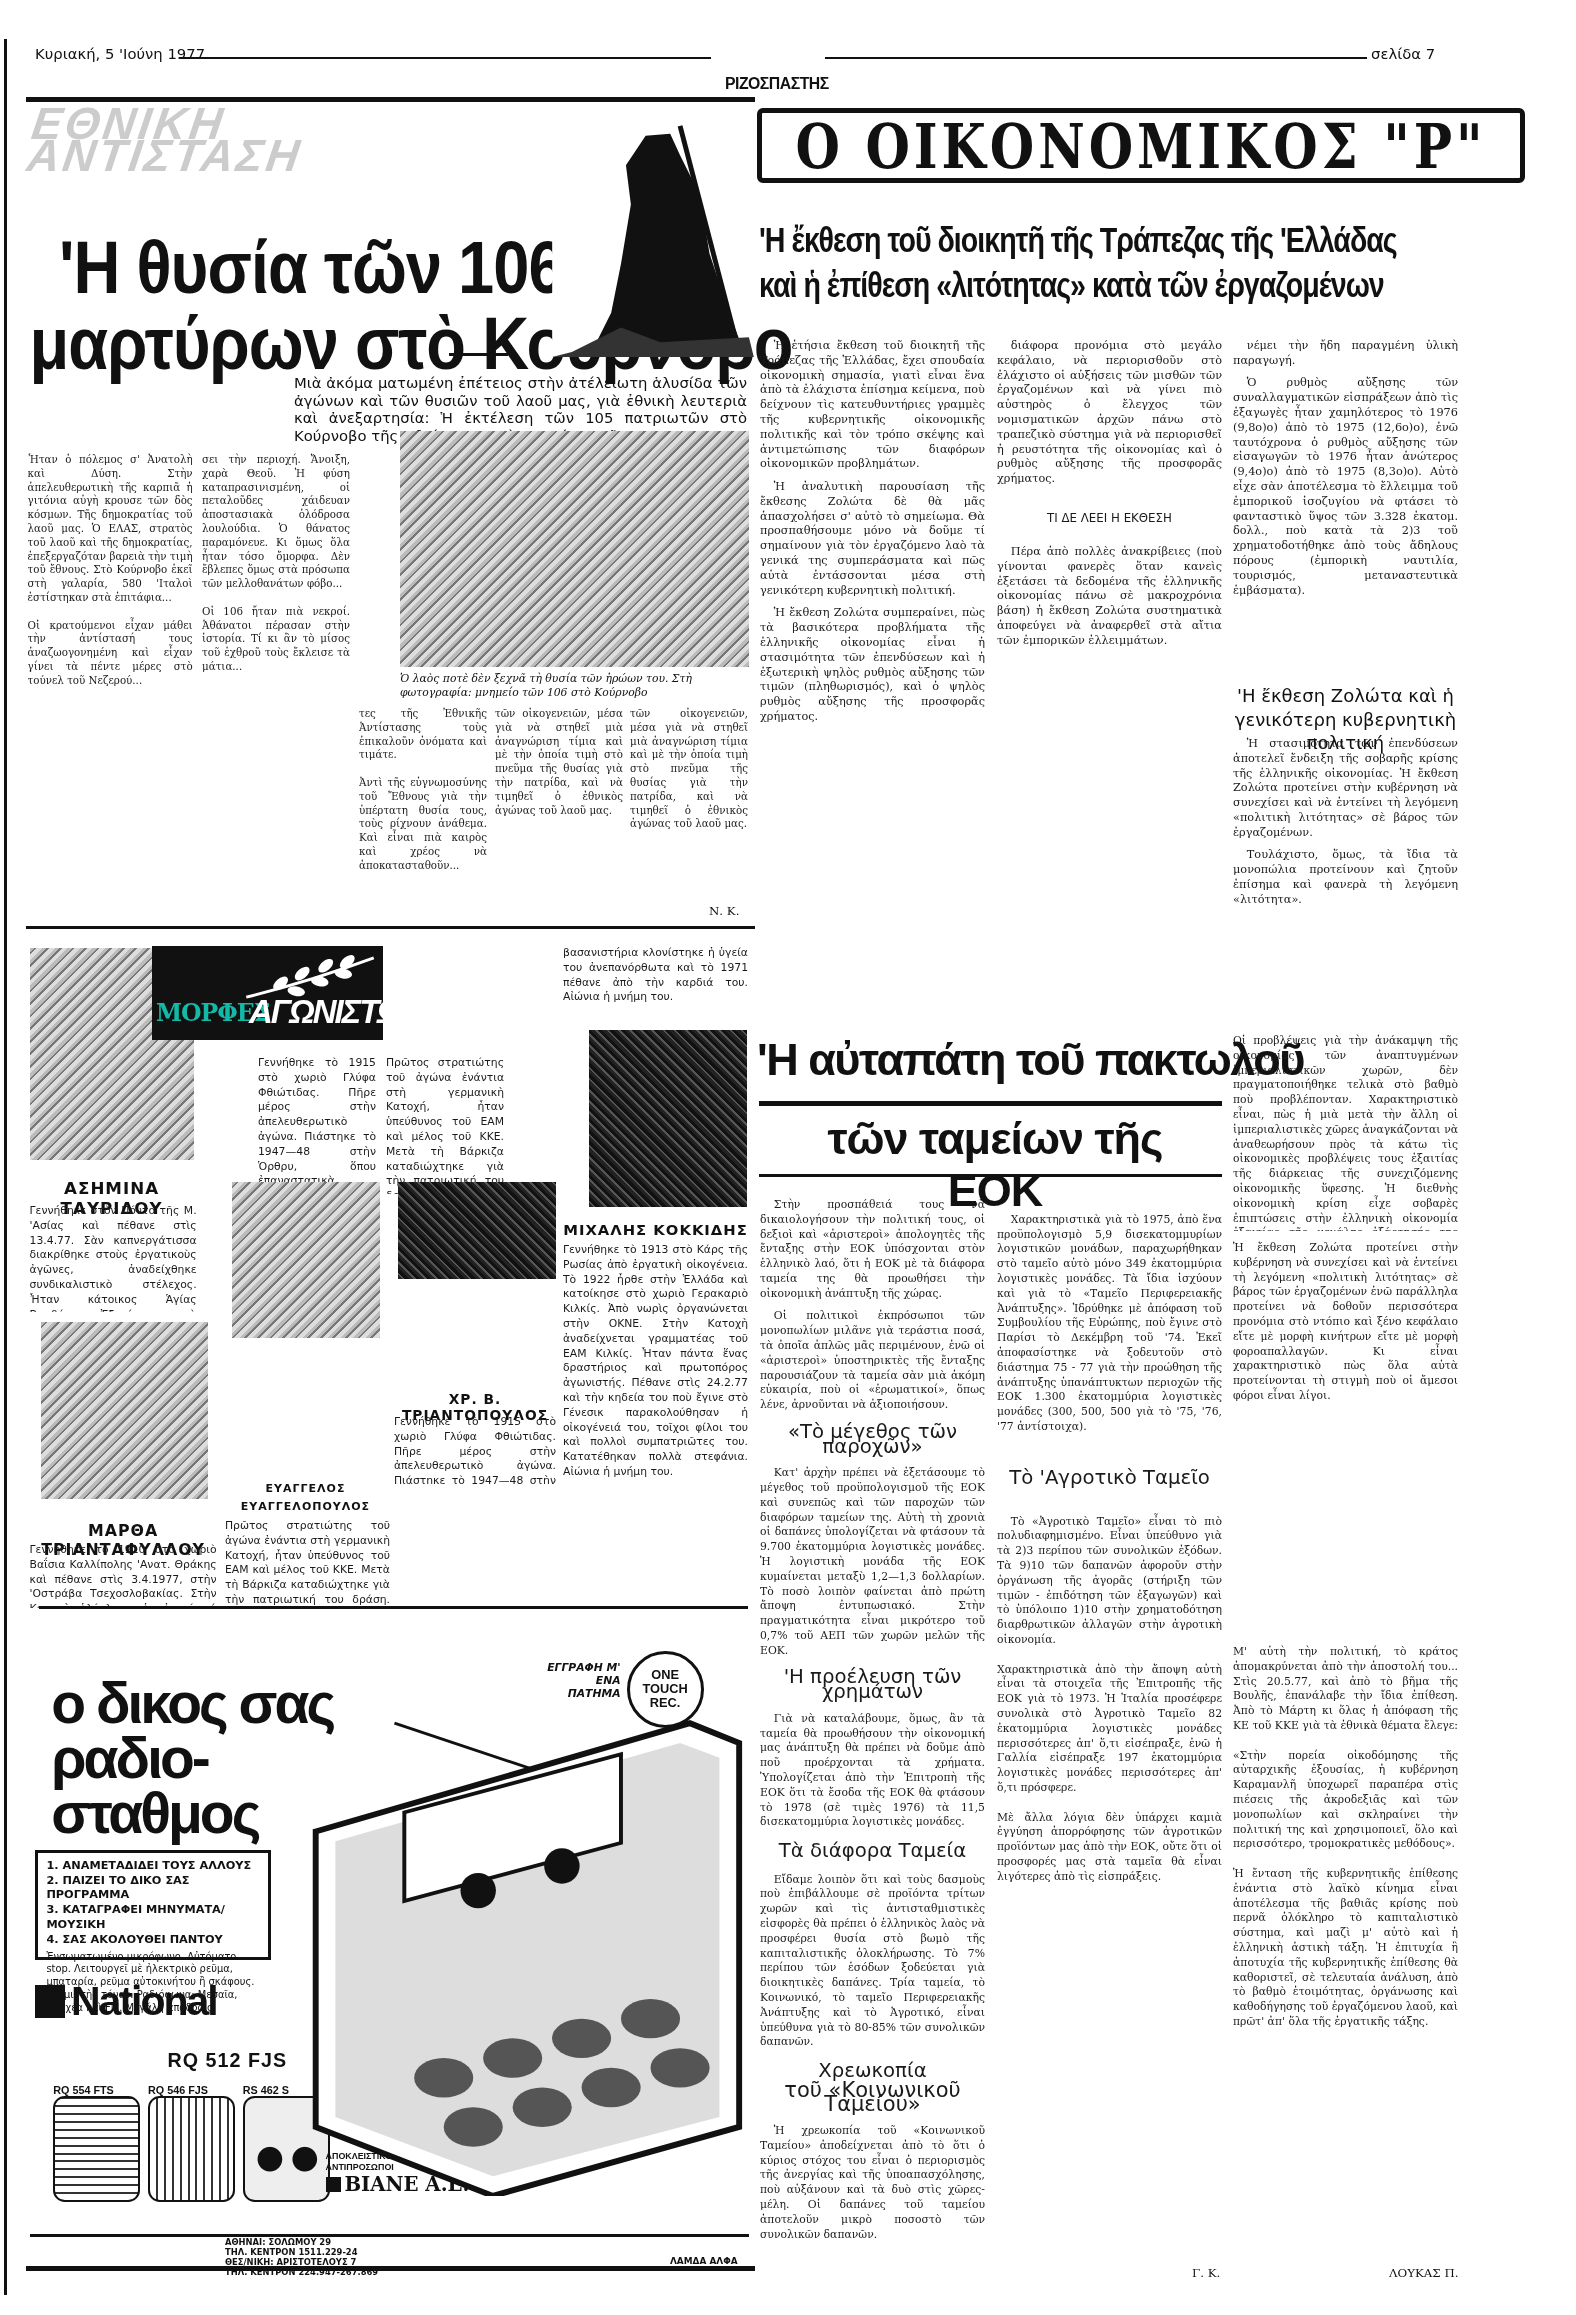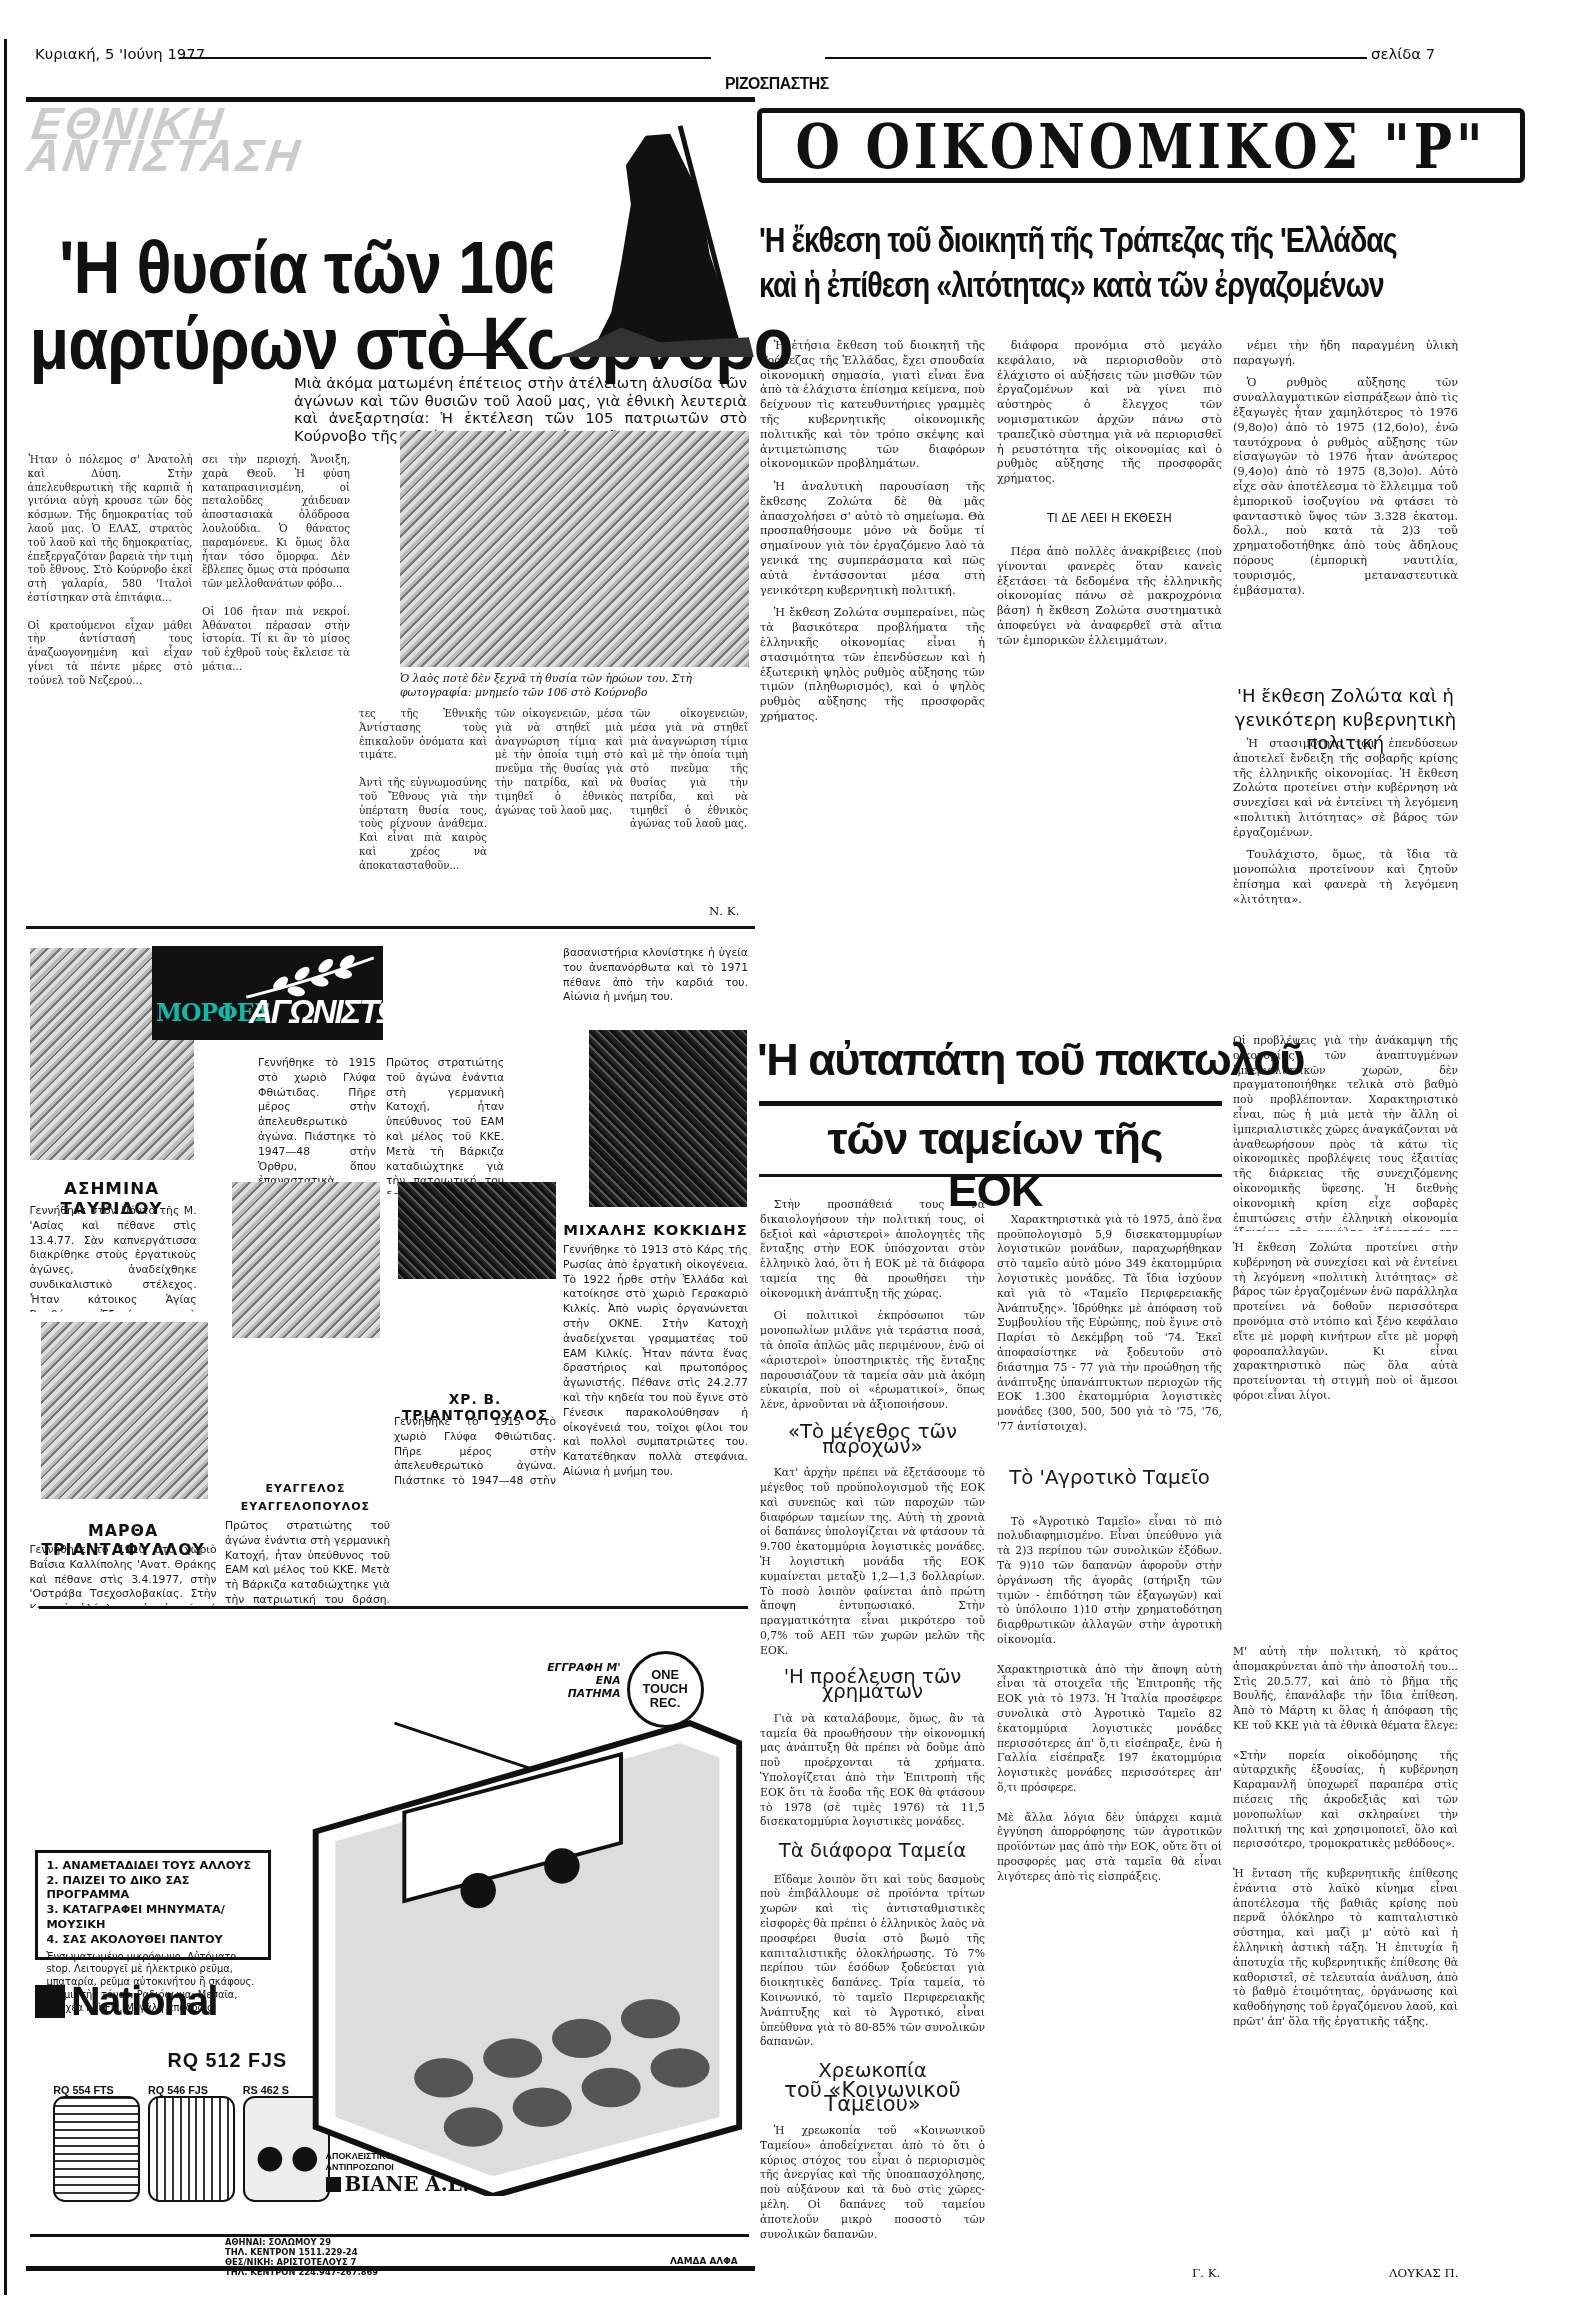--- a/index.html
+++ b/index.html
@@ -98,20 +98,25 @@
 <div class="photo" style="left:398px;top:1182px;width:158px;height:97px;"></div>
 <div class="abs name-cap" style="left:394px;top:1391px;width:162px;font-size:13.8px;">ΧΡ. Β. ΤΡΙΑΝΤΟΠΟΥΛΟΣ</div>
 <div class="abs sans-text" style="left:394px;top:1415px;width:162px;height:69px;overflow:hidden;">Γεννήθηκε τὸ 1915 στὸ χωριὸ Γλύφα Φθιώτιδας. Πῆρε μέρος στὴν ἀπελευθερωτικὸ ἀγώνα. Πιάστηκε τὸ 1947—48 στὴν Ὁρθρυ, ὅπου ἐπαναστατικὰ ἀγωνίστηκε. Τὸ 1949 ἔπεσε στὴ Μακρόνησο. Ἀπολύθηκε τὸ 1950 καὶ συνέχισε τὸν ἀγώνα μέχρι τὰ τελευταῖα του.</div>
 
 <div class="abs name-cap" style="left:217px;top:1480px;width:177px;font-size:11px;line-height:17.7px;">ΕΥΑΓΓΕΛΟΣ ΕΥΑΓΓΕΛΟΠΟΥΛΟΣ</div>
 <div class="abs sans-text" style="left:225px;top:1519px;width:165px;height:89px;overflow:hidden;">Πρῶτος στρατιώτης τοῦ ἀγώνα ἐνάντια στὴ γερμανικὴ Κατοχή, ἦταν ὑπεύθυνος τοῦ ΕΑΜ καὶ μέλος τοῦ ΚΚΕ. Μετὰ τὴ Βάρκιζα καταδιώχτηκε γιὰ τὴν πατριωτική του δράση. Ἀναδείχτηκε ἀνθυπολοχαγός. Στὴν περιοχὴ Ἀγράφων ἐντάχθηκε στὴν ταξιαρχία τοῦ Μπατέκου. Πιάστηκε τὸ 1949, ἐξορίστηκε στὴ Μακρόνησο.</div>
 
 <div class="rule" style="left:39px;top:1606px;width:709px;height:3px;"></div>
 
 <div class="abs" style="left:29.6px;top:1625px;width:719px;height:609px;">
+  <div class="abs" style="left:21.7px;top:51px;font-family:'Liberation Sans',sans-serif;font-weight:bold;font-size:57px;line-height:55px;letter-spacing:-3px;">
+    <div>ο δικος σας</div>
+    <div>ραδιο-</div>
+    <div>σταθμος</div>
+  </div>
   <div class="abs" style="left:5.9px;top:225px;width:236px;height:110px;border:3.9px solid #111;padding:5.9px 7.9px;box-sizing:border-box;font-family:'DejaVu Sans',sans-serif;font-weight:bold;font-size:11.3px;line-height:14.8px;">
     <div>1. ΑΝΑΜΕΤΑΔΙΔΕΙ ΤΟΥΣ ΑΛΛΟΥΣ</div>
     <div>2. ΠΑΙΖΕΙ ΤΟ ΔΙΚΟ ΣΑΣ ΠΡΟΓΡΑΜΜΑ</div>
     <div>3. ΚΑΤΑΓΡΑΦΕΙ ΜΗΝΥΜΑΤΑ/ΜΟΥΣΙΚΗ</div>
     <div>4. ΣΑΣ ΑΚΟΛΟΥΘΕΙ ΠΑΝΤΟΥ</div>
     <div style="font-weight:normal;font-size:9.9px;line-height:12.8px;margin-top:3px;">Ἐνσωματωμένο μικρόφωνο. Αὐτόματο stop. Λειτουργεῖ μὲ ἠλεκτρικὸ ρεῦμα, μπαταρία, ρεῦμα αὐτοκινήτου ἢ σκάφους. Ρυθμιστὴς τόνου. Ραδιόφωνα: Μεσαῖα, βραχέα καὶ FM. Μεγάλη ἀπόδοσις.</div>
   </div>
   <div class="abs" style="left:5.9px;top:353px;display:flex;align-items:center;">
     <div style="width:29.6px;height:33px;background:#111;margin-right:5.9px;"></div>
     <span style="font-family:'Liberation Sans',sans-serif;font-weight:bold;font-size:41px;letter-spacing:-2px;">National</span>

